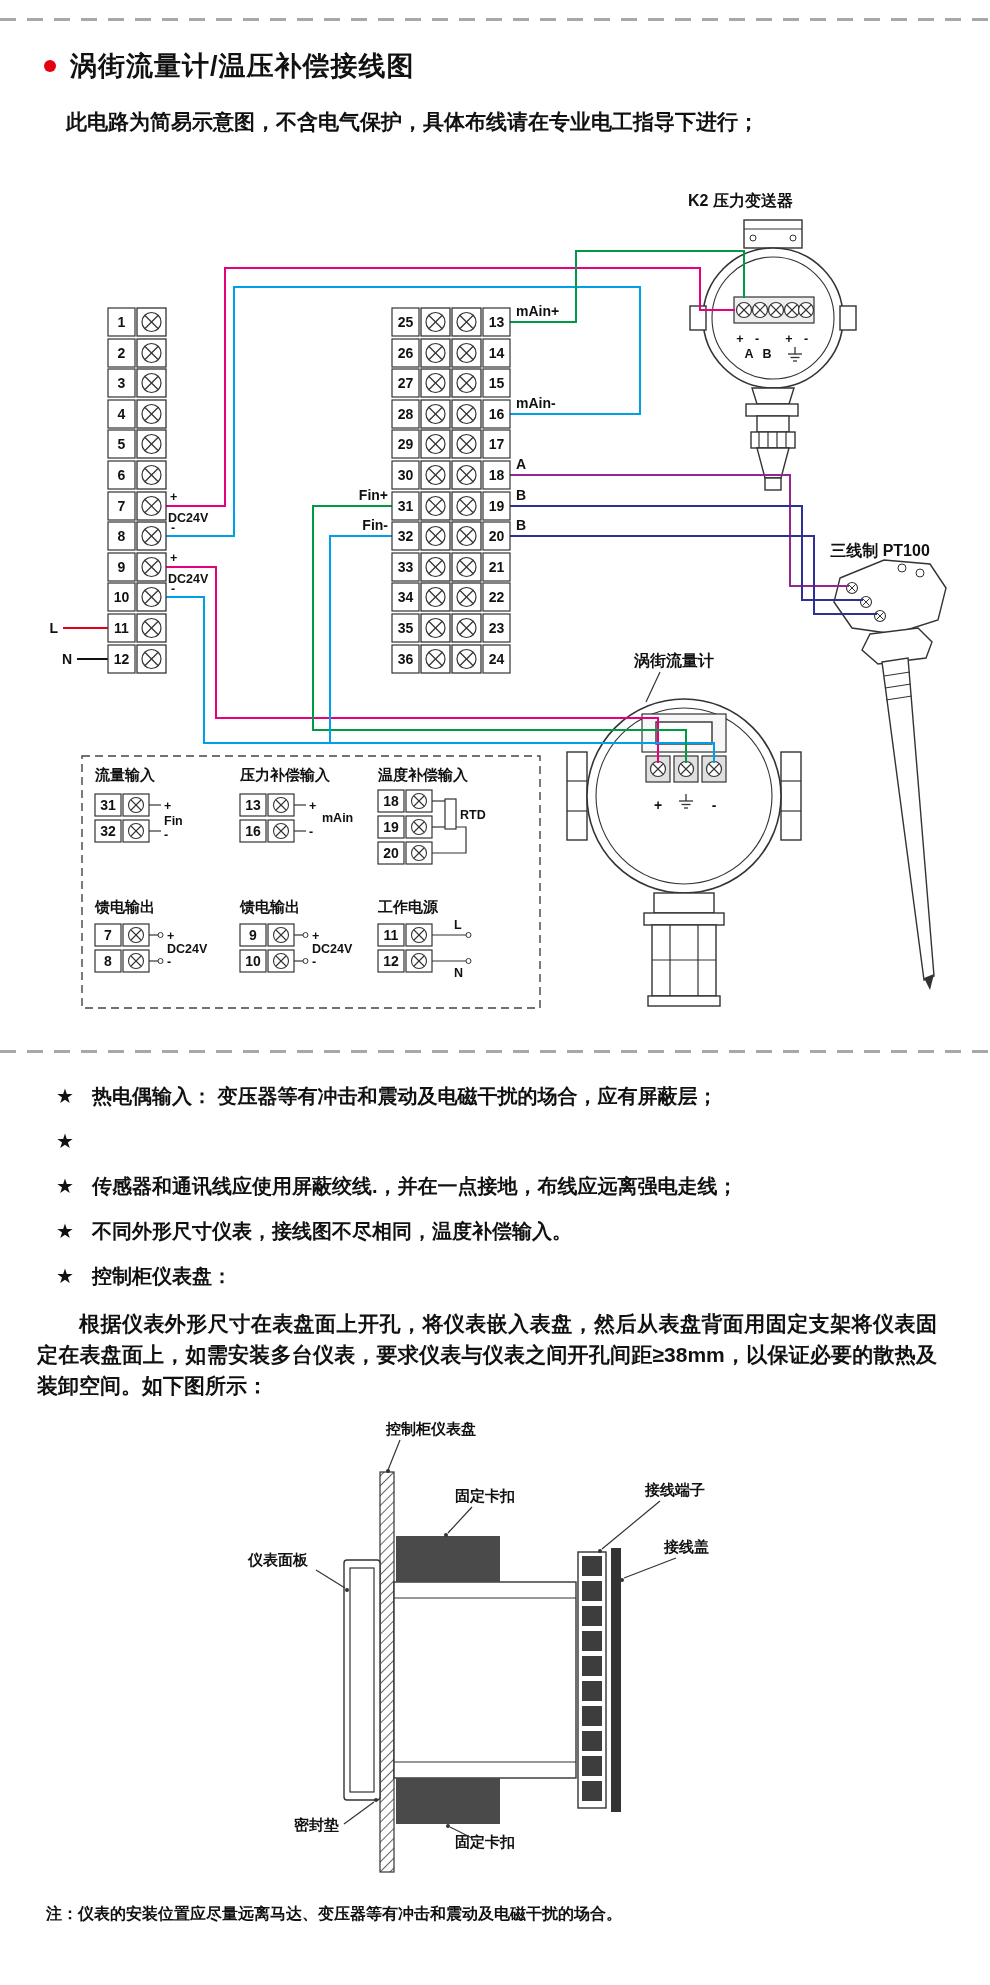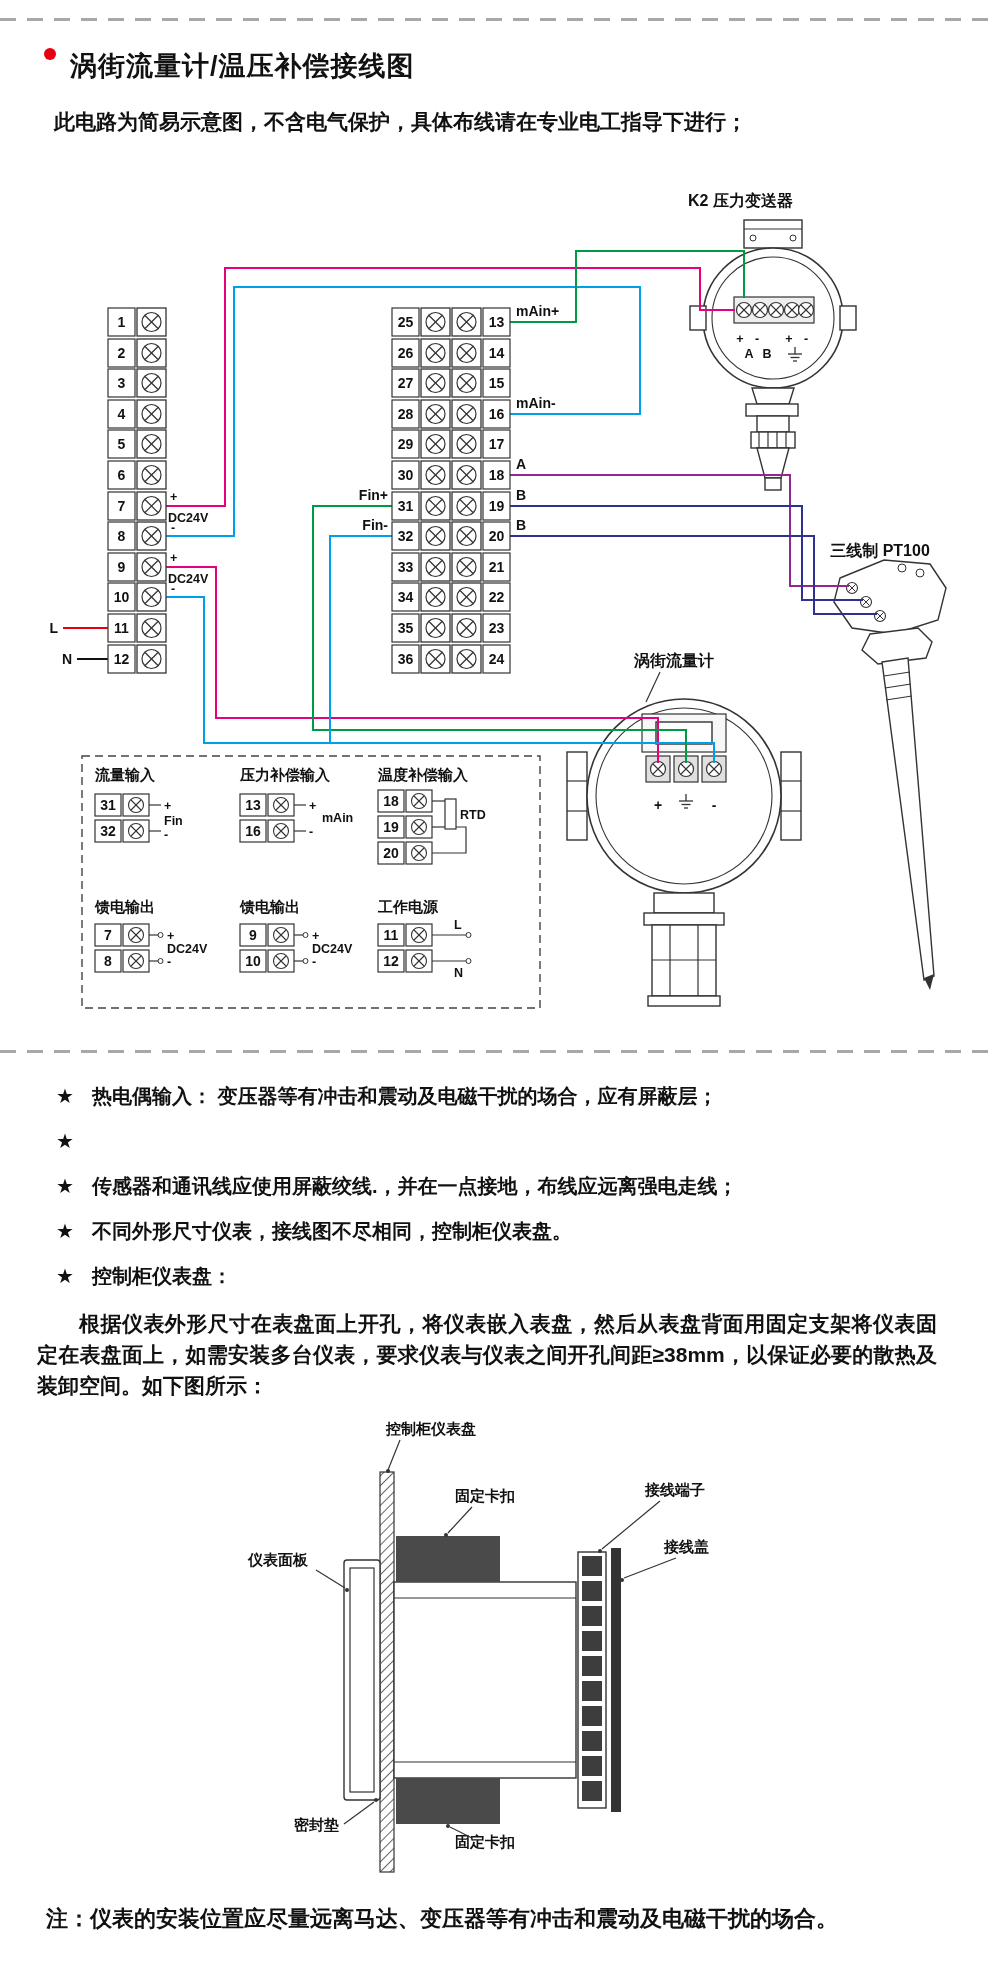--- a/index.html
+++ b/index.html
@@ -2,30 +2,30 @@
 <html><head>
 <meta charset="utf-8">
 <style>
   *{margin:0;padding:0;box-sizing:border-box}
   html,body{background:#fff}
   body{font-family:"Liberation Sans","DejaVu Sans",sans-serif;color:#111}
   .page{position:relative;width:990px;height:1985px;background:#fff;overflow:hidden}
   .abs{position:absolute}
   .dash{position:absolute;left:0;width:990px;height:3px;
         background:repeating-linear-gradient(90deg,#a8a8a8 0 16px,transparent 16px 27px)}
-  .title-row{position:absolute;top:48px;left:44px;display:flex;align-items:flex-start;gap:14px}
+  .title-row{position:absolute;top:48px;left:44px;display:flex;align-items:center;gap:14px}
   .bullet{width:12px;height:12px;border-radius:50%;background:#e60012;flex:0 0 auto}
   h1{font-size:27px;font-weight:bold;letter-spacing:1px}
-  .subtitle{position:absolute;top:108px;left:54px;font-size:21px;font-weight:bold}
+  .subtitle{position:absolute;top:108px;left:66px;font-size:21px;font-weight:bold}
   .notes{position:absolute;top:1074px;left:56px;width:910px}
   .note{display:flex;gap:18px;font-size:20px;font-weight:bold;line-height:45px}
   .note .star{flex:0 0 auto}
   .para{position:absolute;top:1308px;left:37px;width:900px;font-size:21px;font-weight:bold;
         line-height:31px;text-indent:2em;text-align:justify}
-  .footer{position:absolute;top:1904px;left:46px;font-size:22px;font-weight:bold}
+  .footer{position:absolute;top:1904px;left:46px;font-size:16px;font-weight:bold}
   svg text{font-family:"Liberation Sans","DejaVu Sans",sans-serif;fill:#111}
   .tn{font-size:14px;font-weight:bold;text-anchor:middle}
   .lb{font-size:14px;font-weight:bold}
   .lbm{font-size:14px;font-weight:bold;text-anchor:middle}
   .lbe{font-size:14px;font-weight:bold;text-anchor:end}
   .sm{font-size:12.5px;font-weight:bold}
   .smm{font-size:12.5px;font-weight:bold;text-anchor:middle}
   .dev{font-size:16px;font-weight:bold}
   .devm{font-size:16px;font-weight:bold;text-anchor:middle}
   .lt{font-size:15px;font-weight:bold}
@@ -471,21 +471,21 @@
       </div>
     <div class="note">
         <span class="star">★</span>
       </div>
     <div class="note">
         <span class="star">★</span>
         <span>传感器和通讯线应使用屏蔽绞线.，并在一点接地，布线应远离强电走线；</span>
       </div>
     <div class="note">
         <span class="star">★</span>
-        <span>不同外形尺寸仪表，接线图不尽相同，控制柜仪表盘。</span>
+        <span>不同外形尺寸仪表，接线图不尽相同，温度补偿输入。</span>
       </div>
     <div class="note">
         <span class="star">★</span>
         <span>控制柜仪表盘：</span>
       </div>
   </div>
 
   <div class="para">根据仪表外形尺寸在表盘面上开孔，将仪表嵌入表盘，然后从表盘背面用固定支架将仪表固定在表盘面上，如需安装多台仪表，要求仪表与仪表之间开孔间距≥38mm，以保证必要的散热及装卸空间。如下图所示：</div>
 
   <svg class="abs" style="top:1400px;left:0" width="990" height="500" viewBox="0 0 990 500">

